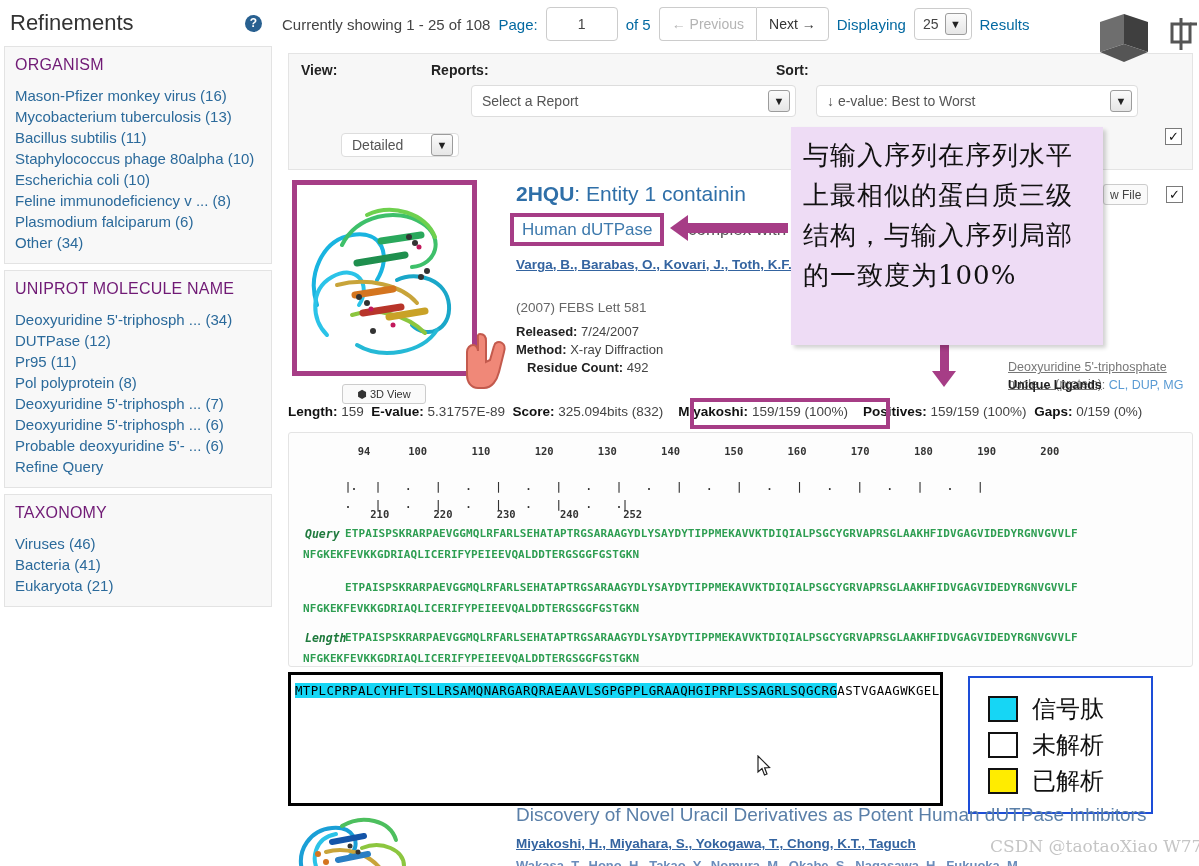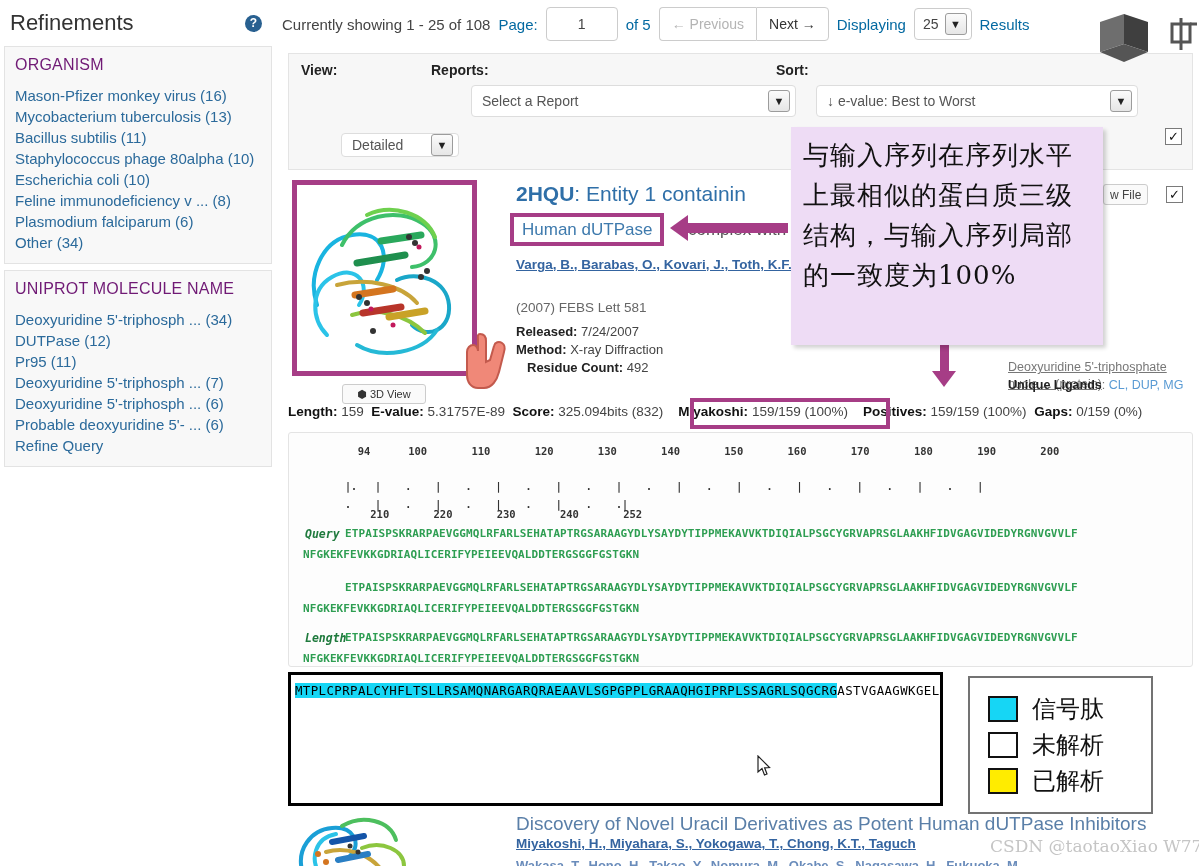--- a/index.html
+++ b/index.html
@@ -211,21 +211,21 @@
     border:3px solid #000; background:#fff; padding:4px 0 0 4px;
     font-family:"DejaVu Sans Mono", monospace; font-size:12.4px;
     line-height:23px; letter-spacing:.4px; color:#000; overflow:hidden;
   }
   .hl-cyan { background:#16d6f5; }
   .hl-none { background:transparent; }
 
   
   #legend {
     position:absolute; left:968px; top:676px; width:185px; height:138px;
-    border:2px solid #737373; background:#fff;
+    border:2px solid #1d4ed8; background:#fff;
     display:flex; flex-direction:column; justify-content:center;
     padding:6px 0 6px 18px; gap:4px;
   }
   .legend-row { display:flex; align-items:center; gap:14px; }
   .sw { width:30px; height:26px; border:2px solid #111; }
   .legend-text { font-size:24px; color:#111; font-family:"DejaVu Serif", serif; }
 
   
   #cn-note {
     position:absolute; left:791px; top:127px; width:312px; height:218px;
@@ -237,21 +237,21 @@
   
   #next-entry {
     position:absolute; left:288px; top:800px; width:911px; height:66px;
     overflow:hidden;
   }
   #next-thumb {
     position:absolute; left:4px; top:8px; width:190px; height:58px;
     overflow:hidden;
   }
   #next-title {
-    position:absolute; left:228px; top:13px; font-size:19px; color:#5a7fa8;
+    position:absolute; left:228px; top:4px; font-size:19px; color:#5a7fa8;
   }
   #next-authors {
     position:absolute; left:228px; top:36px; font-size:13.5px;
     font-weight:bold; color:#3464a0; text-decoration:underline;
   }
   #next-authors2 {
     position:absolute; left:228px; top:58px; font-size:13px;
     font-weight:bold; color:#6a8cbb;
   }
 
@@ -308,26 +308,33 @@
     <a class="facet-link">Feline immunodeficiency v ... (8)</a>
     <a class="facet-link">Plasmodium falciparum (6)</a>
     <a class="facet-link">Other (34)</a>
   </div>
 
   <div class="facet-panel">
     <div class="facet-title">UNIPROT MOLECULE NAME</div>
     <a class="facet-link">Deoxyuridine 5'-triphosph ... (34)</a>
     <a class="facet-link">DUTPase (12)</a>
     <a class="facet-link">Pr95 (11)</a>
+    <a class="facet-link">Pol polyprotein (8)</a>
     <a class="facet-link">Deoxyuridine 5'-triphosph ... (7)</a>
     <a class="facet-link">Deoxyuridine 5'-triphosph ... (6)</a>
     <a class="facet-link">Probable deoxyuridine 5'- ... (6)</a>
     <a class="facet-link">Refine Query</a>
   </div>
 
+  <div class="facet-panel">
+    <div class="facet-title">TAXONOMY</div>
+    <a class="facet-link">Viruses (46)</a>
+    <a class="facet-link">Bacteria (41)</a>
+    <a class="facet-link">Eukaryota (21)</a>
+  </div>
 </div>
 
 <div id="topbar">
   <span id="showing-text">Currently showing 1 - 25 of 108</span>
   <span class="lbl">Page:</span>
   <div class="pg-input">1</div>
   <span class="lbl">of 5</span>
   <div style="display:flex;">
     <div class="pbtn disabled">← Previous</div>
     <div class="pbtn right">Next →</div>

